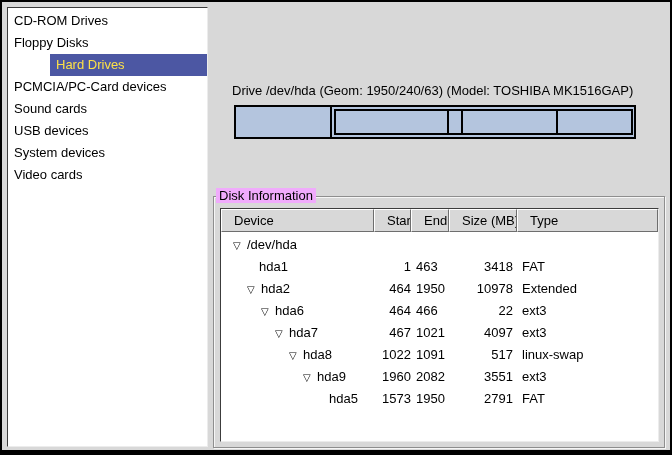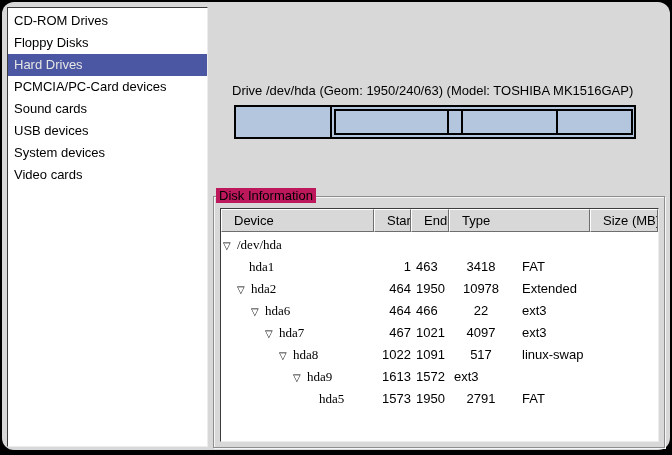--- a/index.html
+++ b/index.html
@@ -2,31 +2,31 @@
 <html><head>
 <meta charset="utf-8">
 <style>
   html,body{margin:0;padding:0;}
   body{
     width:672px;height:455px;overflow:hidden;
     font-family:"Liberation Sans","DejaVu Sans",sans-serif;
     font-size:13px;color:#000;
   }
   .screen{position:relative;width:672px;height:455px;background:#000;}
-  .window{position:absolute;left:2px;top:2px;right:2px;bottom:5px;background:#d8d8d8;border-radius:12px;}
+  .window{position:absolute;left:2px;top:2px;right:2px;bottom:5px;background:#d8d8d8;}
 
   
   .sidebar{
     position:absolute;left:5px;top:5px;width:201px;bottom:3px;
     background:#fff;box-sizing:border-box;
     border:1px solid;border-color:#3c3c3c #ececec #ececec #3c3c3c;
     padding-top:2px;overflow:hidden;
   }
   .side-item{height:22px;line-height:22px;padding-left:6px;white-space:nowrap;cursor:default;}
-  .side-item.selected{background:#4c57a3;color:#e5e5e5;}
+  .side-item.selected{background:#4c57a3;color:#fde047;margin-left:42px;}
 
   
   .drive-title{position:absolute;left:230px;top:81px;white-space:nowrap;}
   .disk-bar{
     position:absolute;left:232px;top:103px;width:402px;height:34px;
     background:#b4c5de;border:2px solid #000;box-sizing:border-box;
   }
   .bar-divider{position:absolute;top:0;bottom:0;width:2px;background:#000;}
   .extended-box{
     position:absolute;top:2px;bottom:2px;right:1px;
@@ -34,21 +34,21 @@
   }
   .ext-divider{position:absolute;top:0;bottom:0;width:2px;background:#000;}
 
   
   .groupbox{
     position:absolute;left:211px;top:194px;width:452px;height:252px;
     box-sizing:border-box;border:1px solid #8e8e8e;
     box-shadow:inset 1px 1px 0 #f6f6f6, 1px 1px 0 #f6f6f6;
   }
   .group-label{
-    position:absolute;top:-9px;left:2px;background:#be185d;
+    position:absolute;top:-9px;left:2px;background:#f0abfc;
     padding:0 3px;line-height:15px;white-space:nowrap;
   }
 
   
   .disk-table{
     position:absolute;left:6px;top:11px;right:5px;bottom:5px;
     background:#fff;box-sizing:border-box;
     border:1px solid;border-color:#3c3c3c #ececec #ececec #3c3c3c;
     overflow:hidden;
   }
@@ -59,23 +59,23 @@
     line-height:21px;padding-left:12px;overflow:hidden;white-space:nowrap;
   }
   .col-device{width:153px;flex:none;}
   .col-start{width:37px;flex:none;text-align:right;}
   .col-end{width:38px;flex:none;}
   .col-size{width:68px;flex:none;}
   .col-type{flex:1 1 auto;width:auto;}
   .tbody{padding-top:2px;}
   .tr{display:flex;height:22px;line-height:22px;white-space:nowrap;}
   .td{box-sizing:border-box;overflow:hidden;flex:none;}
-  .td.col-device{padding-left:2px;font-family:Liberation Serif, serif;}
+  .td.col-device{padding-left:12px;}
   .td.col-start,.td.col-end,.td.col-type{padding-left:5px;}
-  .td.col-size{text-align:center;padding-right:4px;}
+  .td.col-size{text-align:right;padding-right:4px;}
   .indent{display:inline-block;height:1px;vertical-align:middle;}
   .expander{
     display:inline-block;width:14px;font-size:10px;color:#000;
     vertical-align:baseline;
   }
   .spacer{display:inline-block;width:12px;}
 </style>
 </head>
 <body>
 
@@ -105,22 +105,22 @@
       </div>
 
     <div class="groupbox">
       <span class="group-label">Disk Information</span>
 
       <div class="disk-table">
         <div class="thead">
             <div class="th col-device">Device</div>
             <div class="th col-start">Start</div>
             <div class="th col-end">End</div>
+            <div class="th col-size">Size (MB)</div>
             <div class="th col-type">Type</div>
-            <div class="th col-size">Size (MB)</div>
           </div>
         <div class="tbody">
             <div class="tr">
               <div class="td col-device"><span class="indent" style="width: 0px;"></span><span class="expander">▽</span><span>/dev/hda</span></div>
               <div class="td col-start"></div>
               <div class="td col-end"></div>
               <div class="td col-size"></div>
               <div class="td col-type"></div>
             </div>
             <div class="tr">
@@ -153,22 +153,23 @@
             </div>
             <div class="tr">
               <div class="td col-device"><span class="indent" style="width: 56px;"></span><span class="expander">▽</span><span>hda8</span></div>
               <div class="td col-start">1022</div>
               <div class="td col-end">1091</div>
               <div class="td col-size">517</div>
               <div class="td col-type">linux-swap</div>
             </div>
             <div class="tr">
               <div class="td col-device"><span class="indent" style="width: 70px;"></span><span class="expander">▽</span><span>hda9</span></div>
-              <div class="td col-start">1613</div>
-              <div class="td col-end">1572</div>
+              <div class="td col-start">1960</div>
+              <div class="td col-end">2082</div>
+              <div class="td col-size">3551</div>
               <div class="td col-type">ext3</div>
             </div>
             <div class="tr">
               <div class="td col-device"><span class="indent" style="width: 84px;"></span><span class="spacer"></span><span>hda5</span></div>
               <div class="td col-start">1573</div>
               <div class="td col-end">1950</div>
               <div class="td col-size">2791</div>
               <div class="td col-type">FAT</div>
             </div>
           </div>

